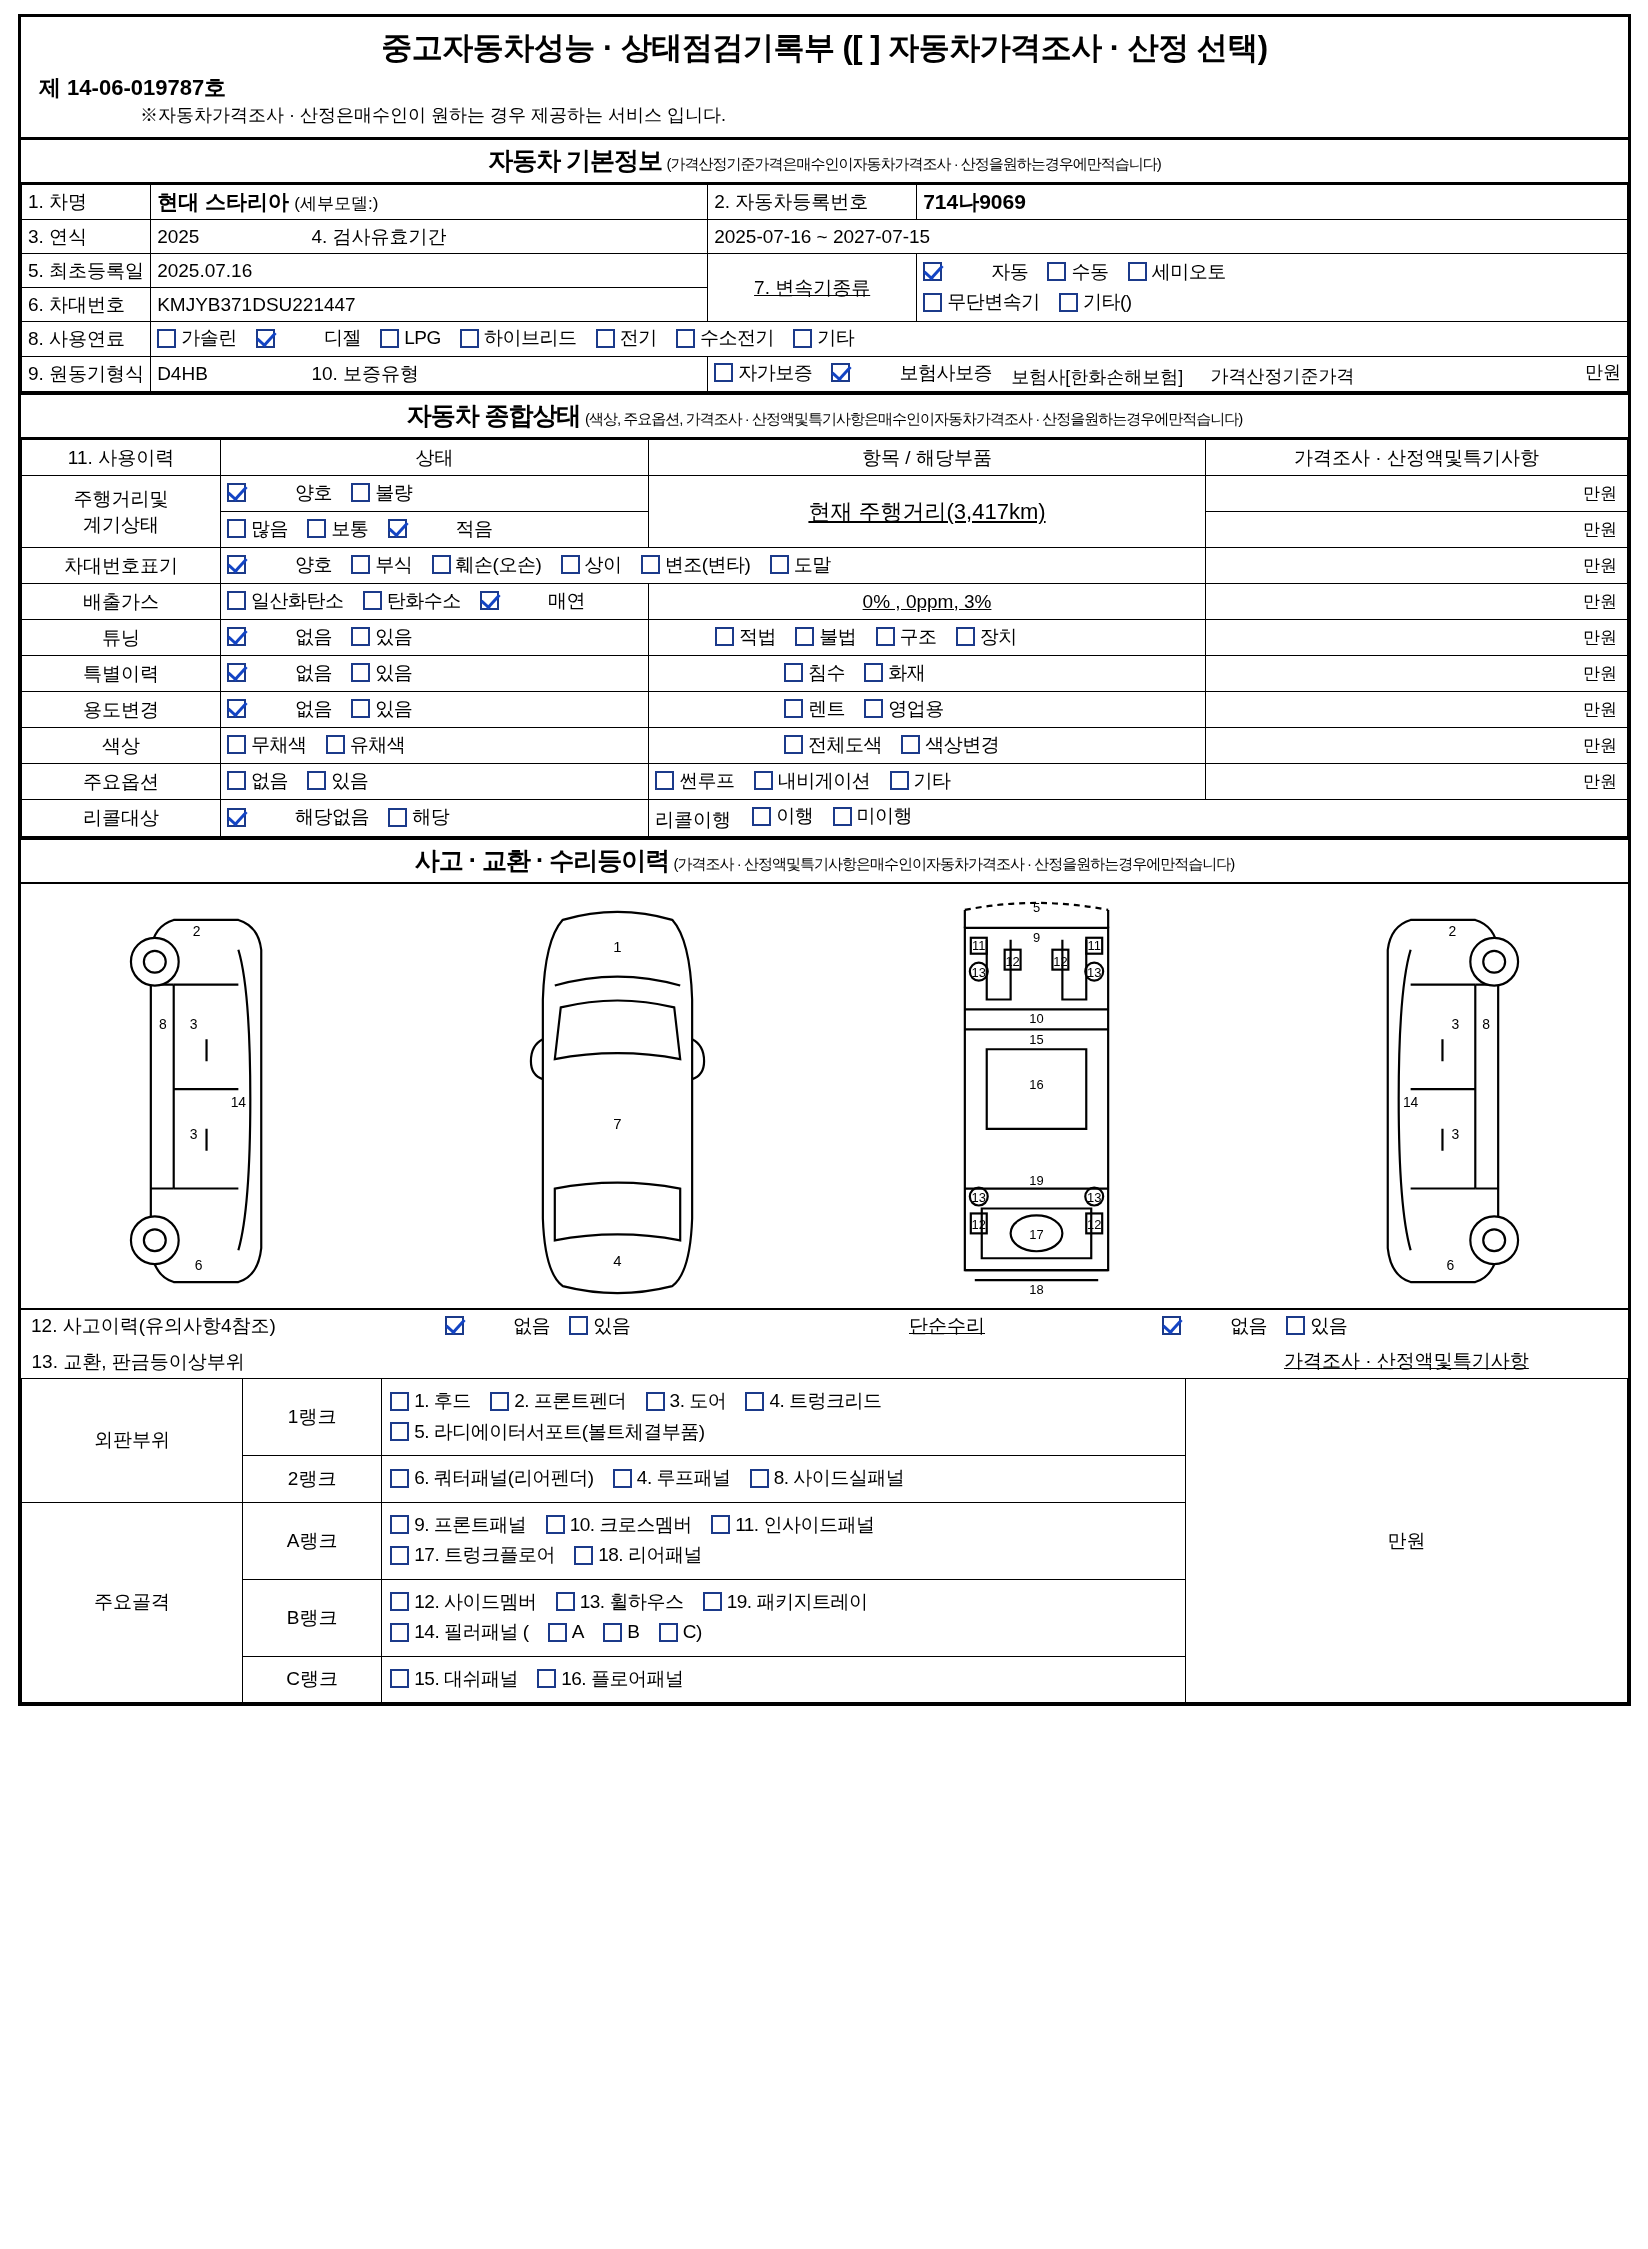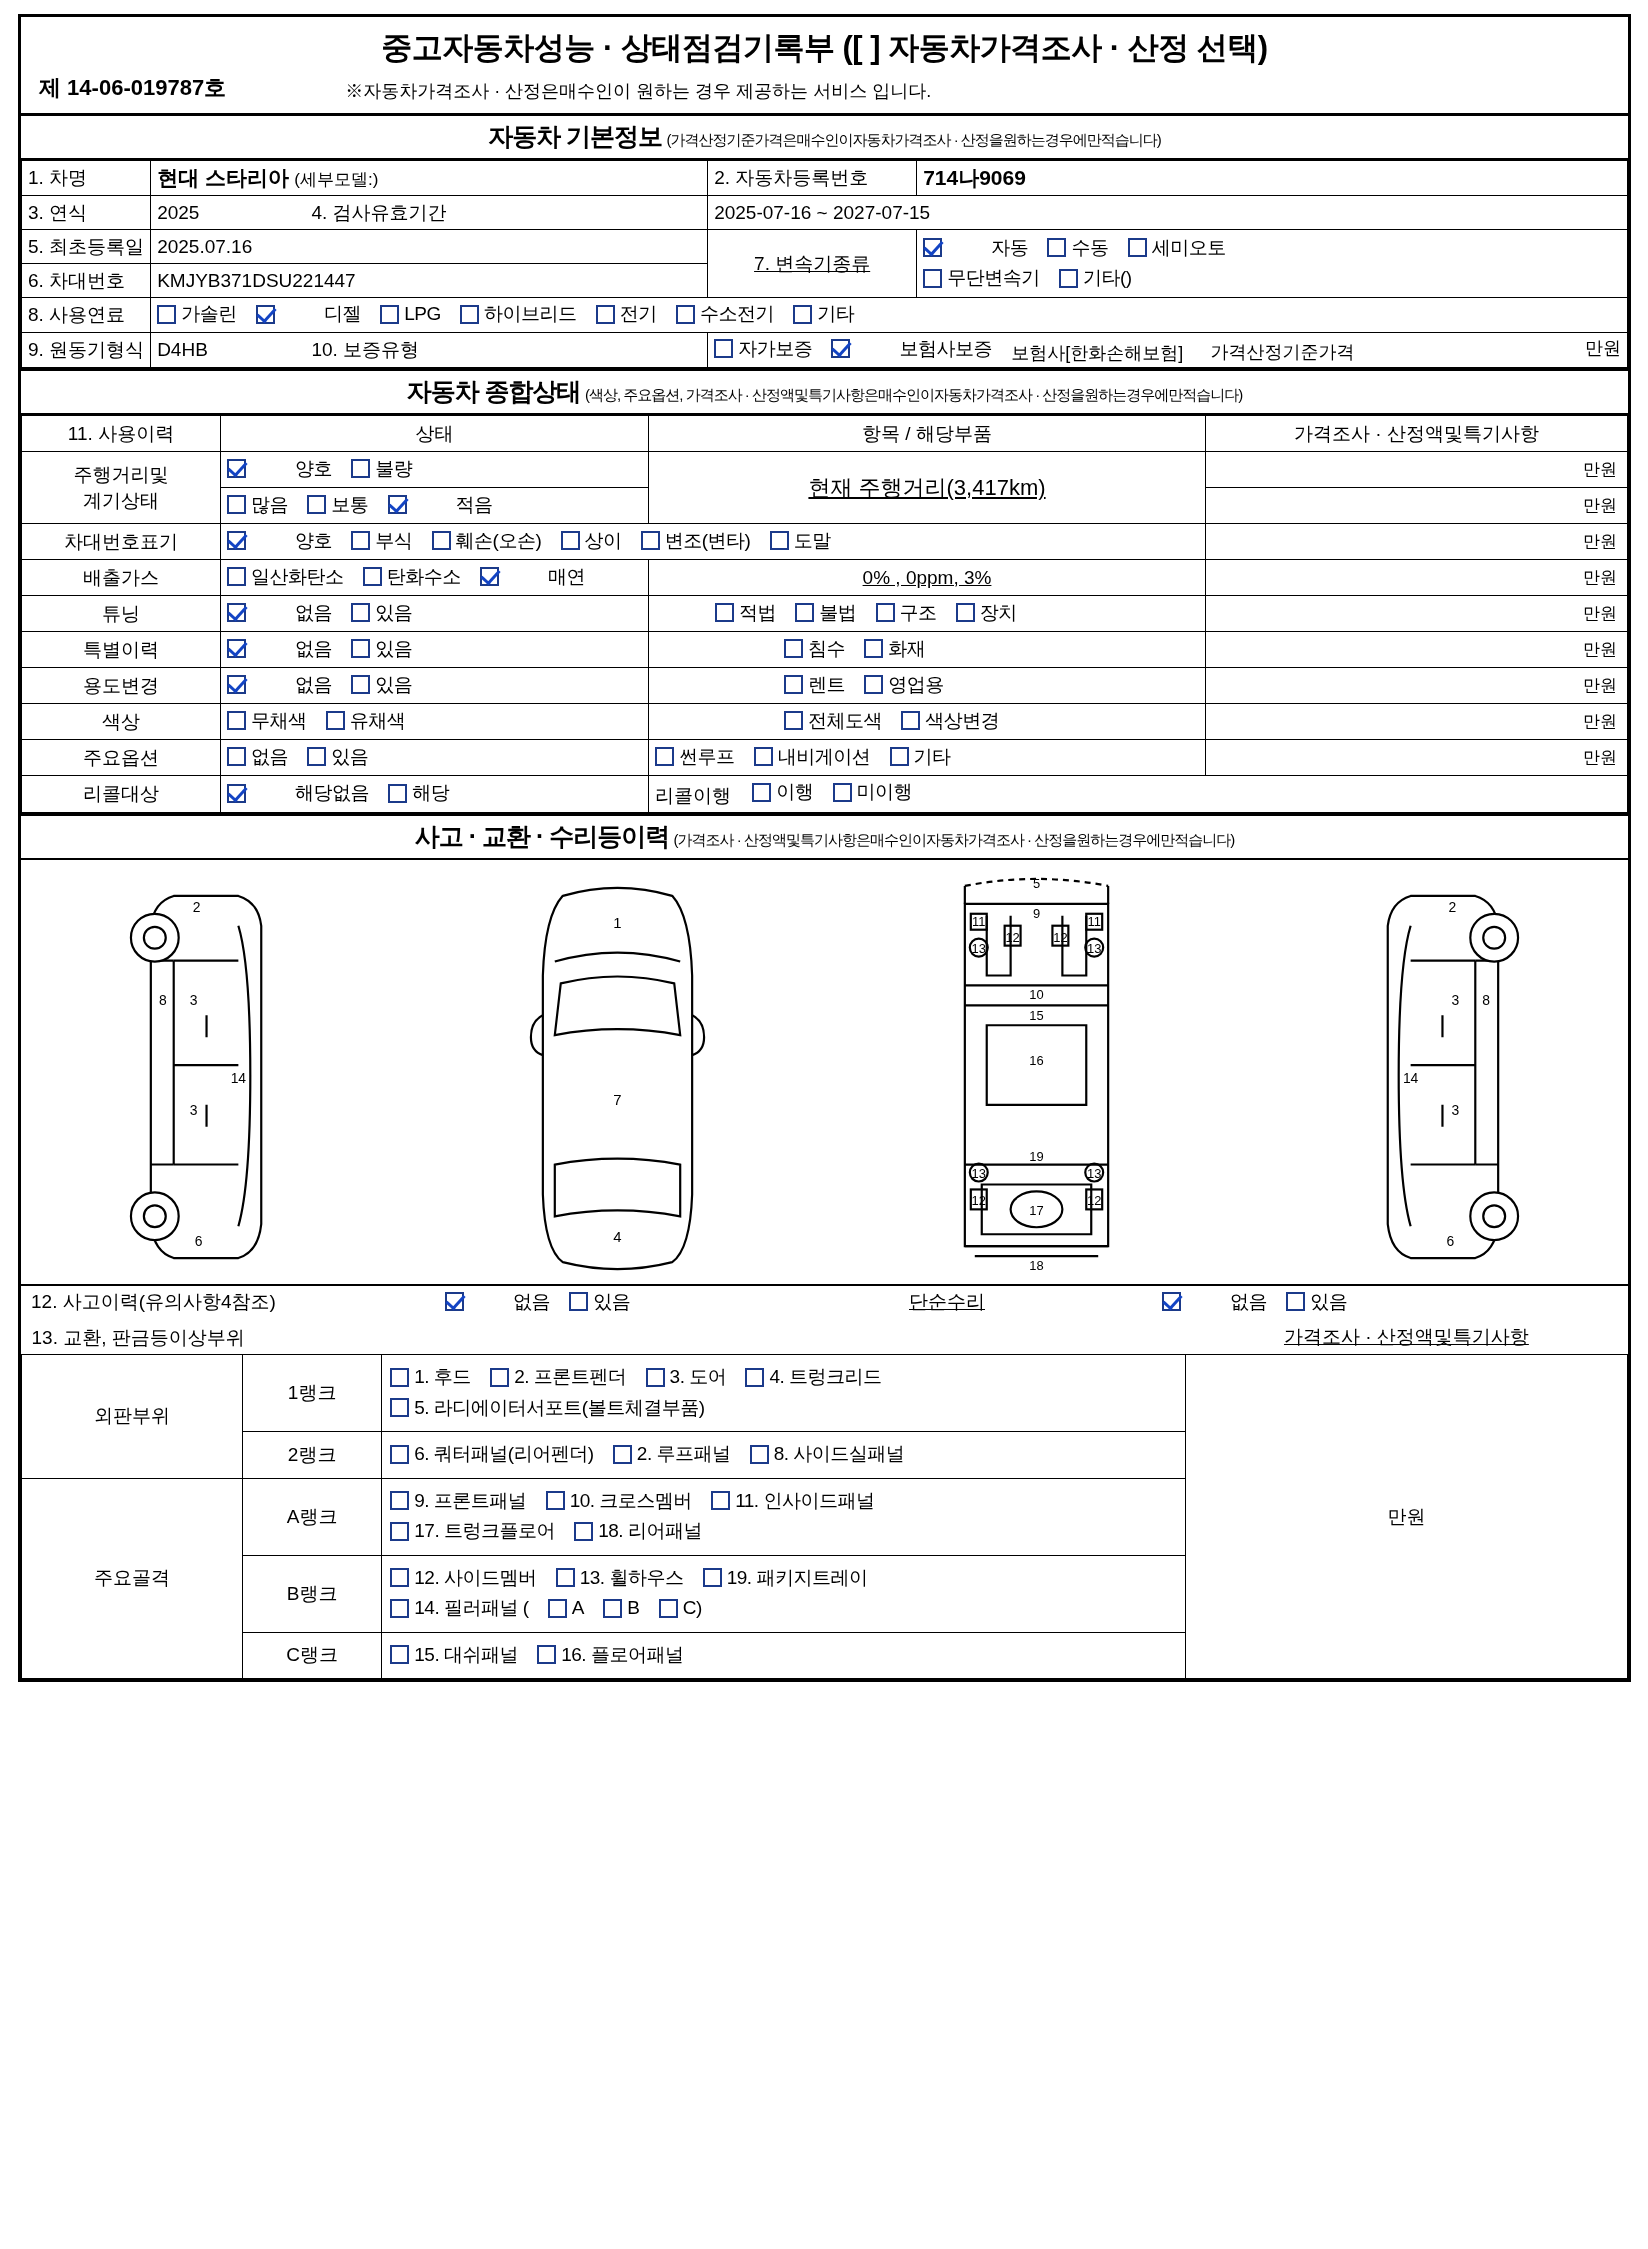--- a/index.html
+++ b/index.html
@@ -27,22 +27,23 @@
     padding: 10px 0 2px 0;
     position: relative;
   }
   .title {
     font-size: 31px;
     font-weight: bold;
     letter-spacing: -0.5px;
   }
   .doc-no-row {
     display: flex;
-    align-items: flex-end;
+    align-items: flex-start;
     padding: 2px 0 10px 0;
+    flex-direction: column;
   }
   .doc-no {
     font-size: 22px;
     font-weight: bold;
     margin-left: 18px;
     white-space: nowrap;
   }
   .doc-note {
     font-size: 18px;
     margin-left: 119px;
@@ -704,21 +705,21 @@
     <tr>
       <td class="rank">2랭크</td>
       <td class="partlist">
         <div class="partline">
           <span class="chk">
                   <span class="cb"></span>
                   <span class="chk-lbl">6. 쿼터패널(리어펜더)</span>
                 </span>
           <span class="chk">
                   <span class="cb"></span>
-                  <span class="chk-lbl">2. 루프패널</span>
+                  <span class="chk-lbl">4. 루프패널</span>
                 </span>
           <span class="chk">
                   <span class="cb"></span>
                   <span class="chk-lbl">8. 사이드실패널</span>
                 </span>
         </div>
       </td>
     </tr>
     <tr>
       <td class="rank" rowspan="4">주요골격</td>

